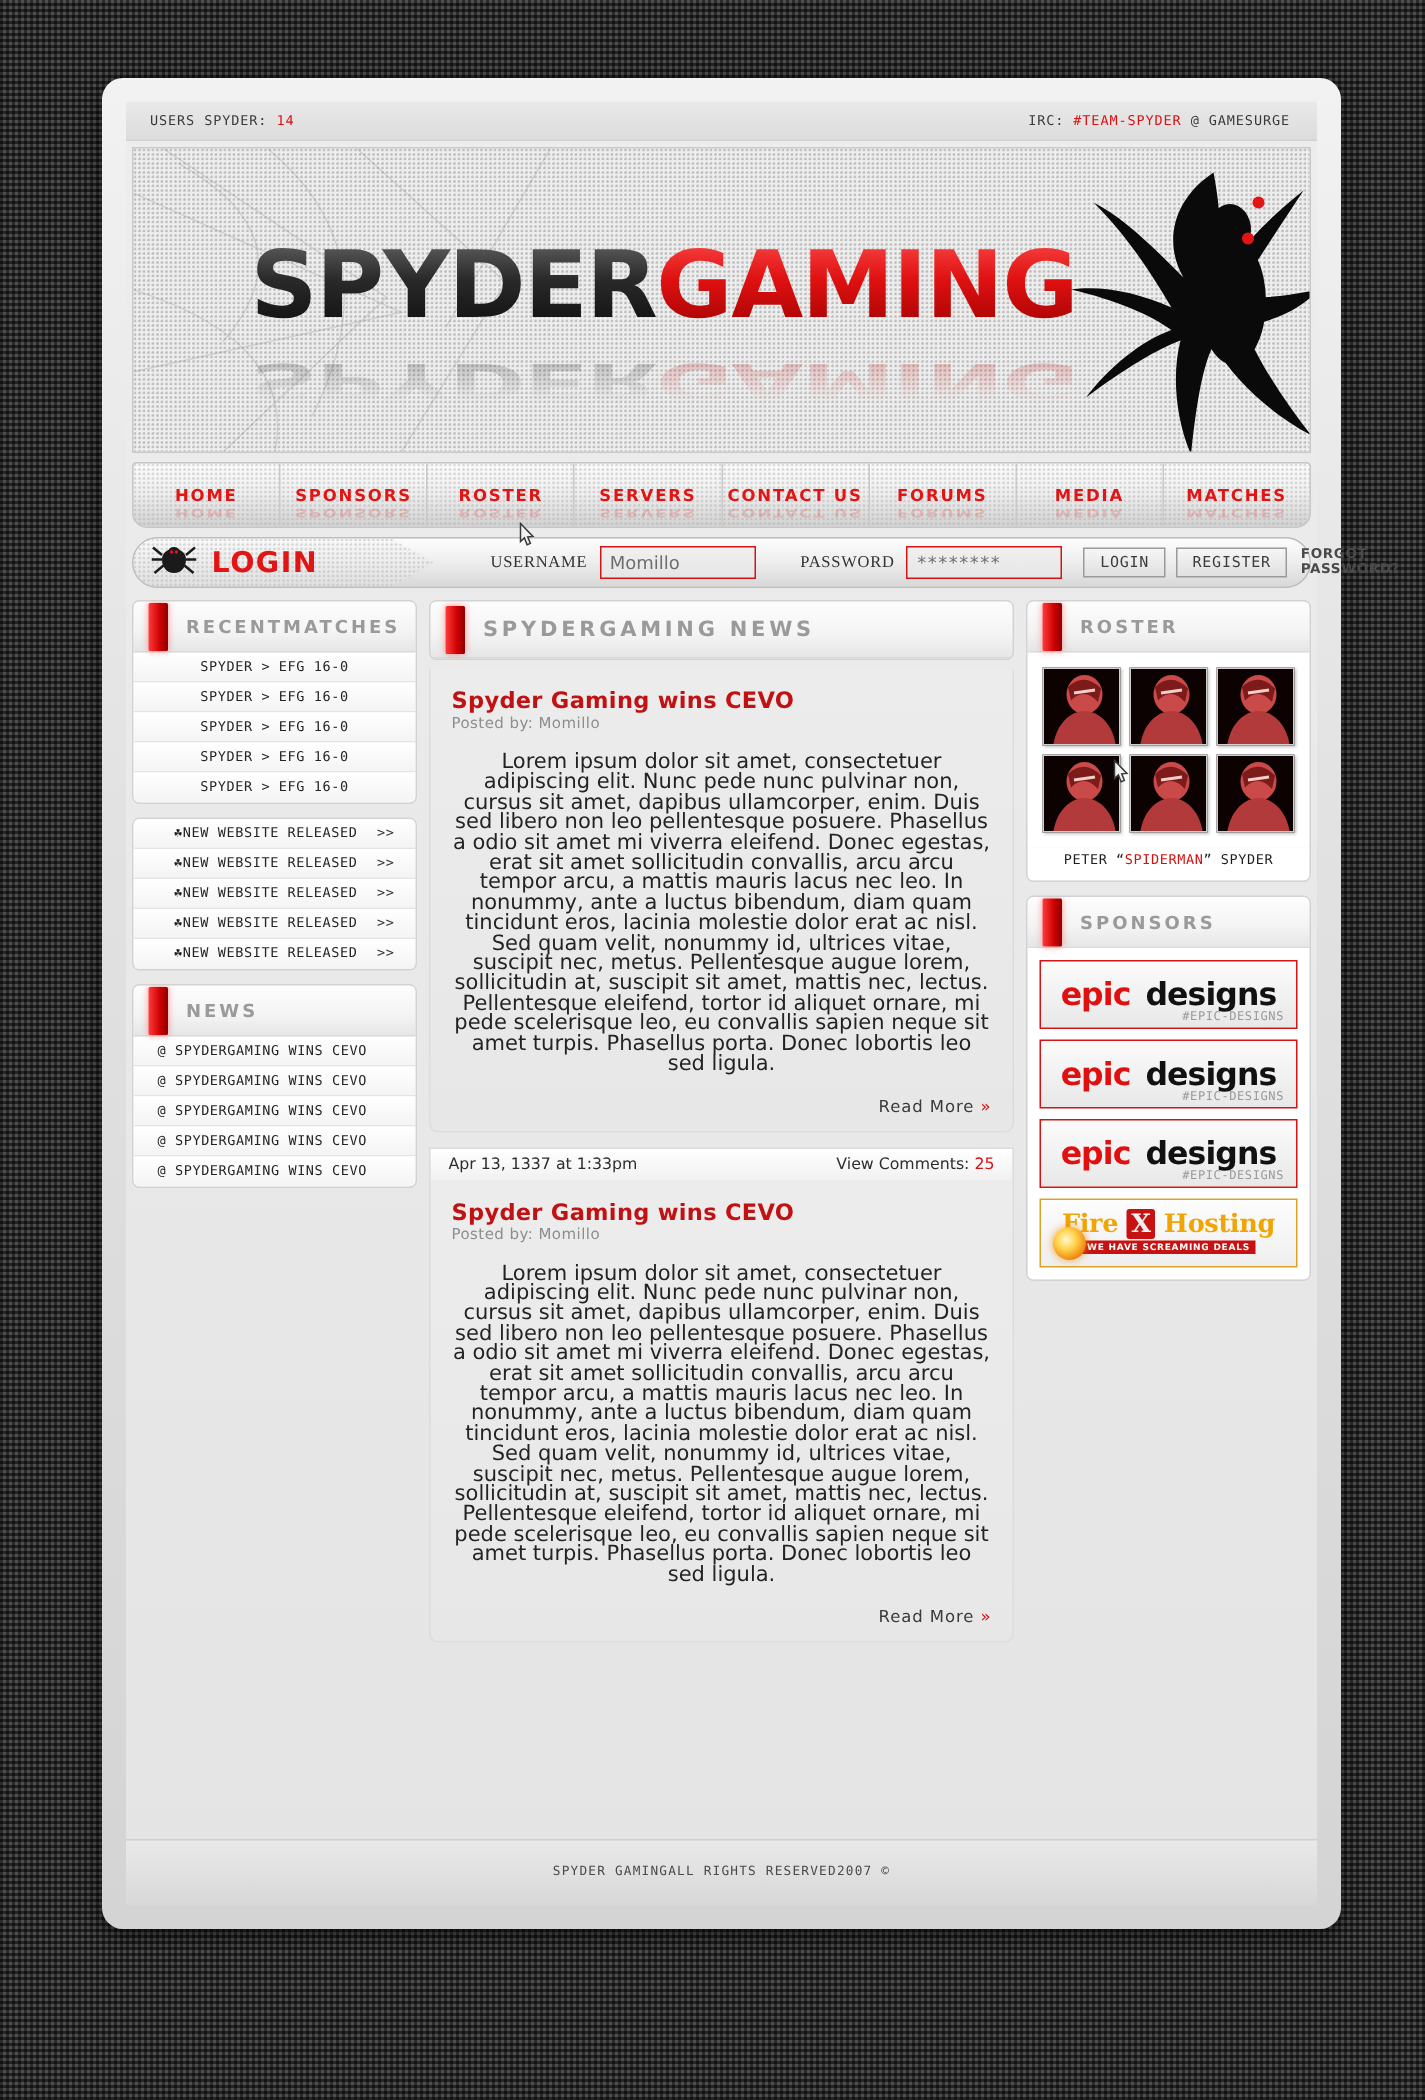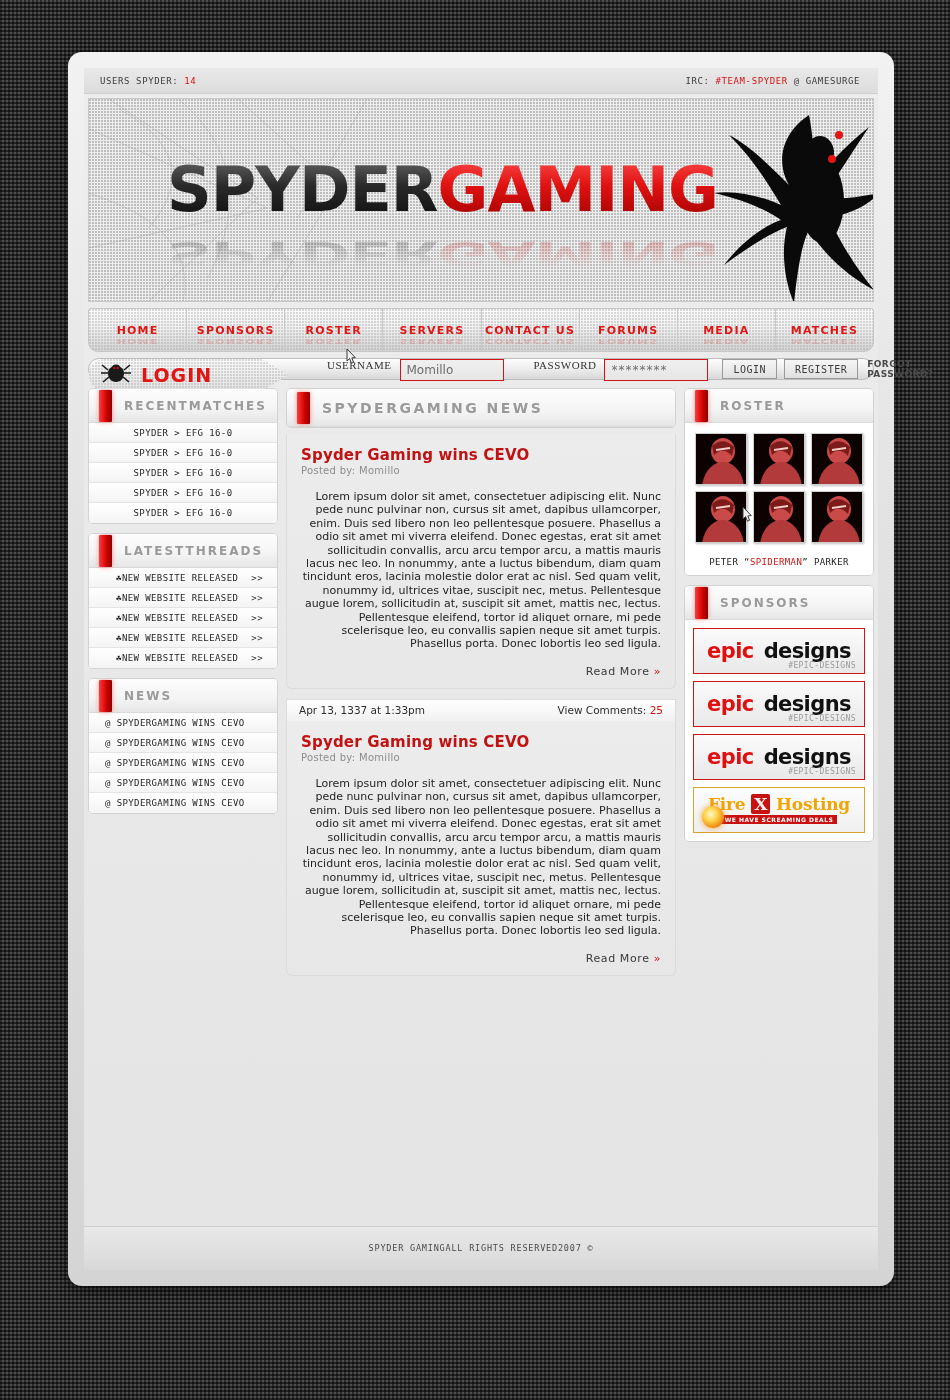--- a/index.html
+++ b/index.html
@@ -85,24 +85,24 @@
     letter-spacing:1.2px; color:#e21515; text-transform:uppercase;
   }
   .nav-item span.ref {
     position:absolute; top:26px; font-family:"DejaVu Sans", sans-serif; font-weight:bold;
     font-size:11px; letter-spacing:1.2px; color:#e21515; text-transform:uppercase;
     transform: scaleY(-.7); opacity:.18;
   }
 
   
   .loginbar {
-    margin: 6px 4px 0 4px; height: 22px; position:relative;
+    margin: 6px 4px 0 4px; height: 34px; position:relative;
     background: linear-gradient(180deg,#fdfdfd 0%,#ededed 50%,#d8d8d8 100%);
     border:1px solid #bdbdbd; border-radius: 17px;
-    display:flex; 
+    display:flex; align-items:center;
   }
   .login-tab {
     position:absolute; left:0; top:0; height:32px; width:200px;
     background:
       radial-gradient(circle at 1px 1px, rgba(180,180,180,.5) .7px, transparent 1px),
       linear-gradient(180deg,#fafafa,#e0e0e0);
     background-size:3px 3px,100% 100%;
     border-radius:17px 0 0 17px;
     clip-path: polygon(0 0, 86% 0, 100% 50%, 86% 100%, 0 100%);
     display:flex; align-items:center;
@@ -174,22 +174,22 @@
   }
   .art-body {
     background:linear-gradient(180deg,#ececec,#e7e7e7);
     border:1px solid #dcdcdc; border-top:none; border-radius:0 0 6px 6px;
     padding:12px 14px 10px 14px;
   }
   .art-title { font-family:"DejaVu Sans", sans-serif; font-weight:bold; font-size:15px;
                color:#c01212; letter-spacing:.2px; }
   .art-by { font-family:"DejaVu Sans", sans-serif; font-size:10px; color:#8d8d8d;
             margin-top:1px; letter-spacing:.3px; }
-  .art-text { margin-top:14px; font-family:"DejaVu Sans", sans-serif; font-size:11px;
-              line-height:13.4px; color:#232323; text-align:right; }
+  .art-text { margin-top:14px; font-family:"DejaVu Sans", sans-serif; font-size:14px;
+              line-height:13.4px; color:#232323; text-align:center; }
   .readmore { text-align:right; margin-top:14px;
               font-family:"DejaVu Sans", sans-serif; font-size:11px; color:#3a3a3a;
               letter-spacing:.6px; cursor:pointer; }
   .readmore i { color:#cc1111; font-style:normal; }
 
   
   .roster-grid { display:flex; flex-wrap:wrap; gap:6px; padding:10px; background:#fff;
                  justify-content:center; }
   .thumb { width:52px; height:52px; border:1px solid #cfcfcf; background:#0a0000;
            position:relative; overflow:hidden; cursor:pointer;
@@ -365,24 +365,20 @@
           <div class="rowlist">
             <div class="row">SPYDER &gt; EFG 16-0</div>
             <div class="row">SPYDER &gt; EFG 16-0</div>
             <div class="row">SPYDER &gt; EFG 16-0</div>
             <div class="row">SPYDER &gt; EFG 16-0</div>
             <div class="row">SPYDER &gt; EFG 16-0</div>
           </div>
         </div>
 
         <div class="panel">
-          <div class="panel-hd">
-            <div class="hd-bar"></div>
-            <div class="hd-txt small">LATESTTHREADS</div>
-          </div>
           <div class="rowlist">
             <div class="row lt">
               <span class="t"><span>☘</span><span>NEW WEBSITE RELEASED</span></span>
               <span class="ch">&gt;&gt;</span>
             </div>
             <div class="row lt">
               <span class="t"><span>☘</span><span>NEW WEBSITE RELEASED</span></span>
               <span class="ch">&gt;&gt;</span>
             </div>
             <div class="row lt">
@@ -503,21 +499,21 @@
             <div class="thumb">
               <svg viewBox="0 0 52 52" width="52" height="52">
                   <rect width="52" height="52" fill="#0d0202"></rect>
                   <ellipse cx="27" cy="17" rx="12" ry="13" fill="#c94a48"></ellipse>
                   <path d="M6 52 C8 36 18 28 27 28 C36 28 46 36 48 52 Z" fill="#b33a3a"></path>
                   <path d="M16 12 Q27 2 38 13 L36 22 Q27 12 18 21 Z" fill="#7d1a1a"></path>
                   <path d="M20 16 L34 14" stroke="#f2d0c8" stroke-width="2" fill="none"></path>
                 </svg>
             </div>
           </div>
-          <div class="roster-cap"><span>PETER “</span><span class="red">SPIDERMAN</span><span>” PARKER</span></div>
+          <div class="roster-cap"><span>PETER “</span><span class="red">SPIDERMAN</span><span>” SPYDER</span></div>
         </div>
 
         <div class="panel">
           <div class="panel-hd">
             <div class="hd-bar"></div>
             <div class="hd-txt small">SPONSORS</div>
           </div>
           <div class="sponsors-body">
             <div class="spon">
               <div class="spon-logo"><span class="e">epic</span><span class="d">designs</span></div>

